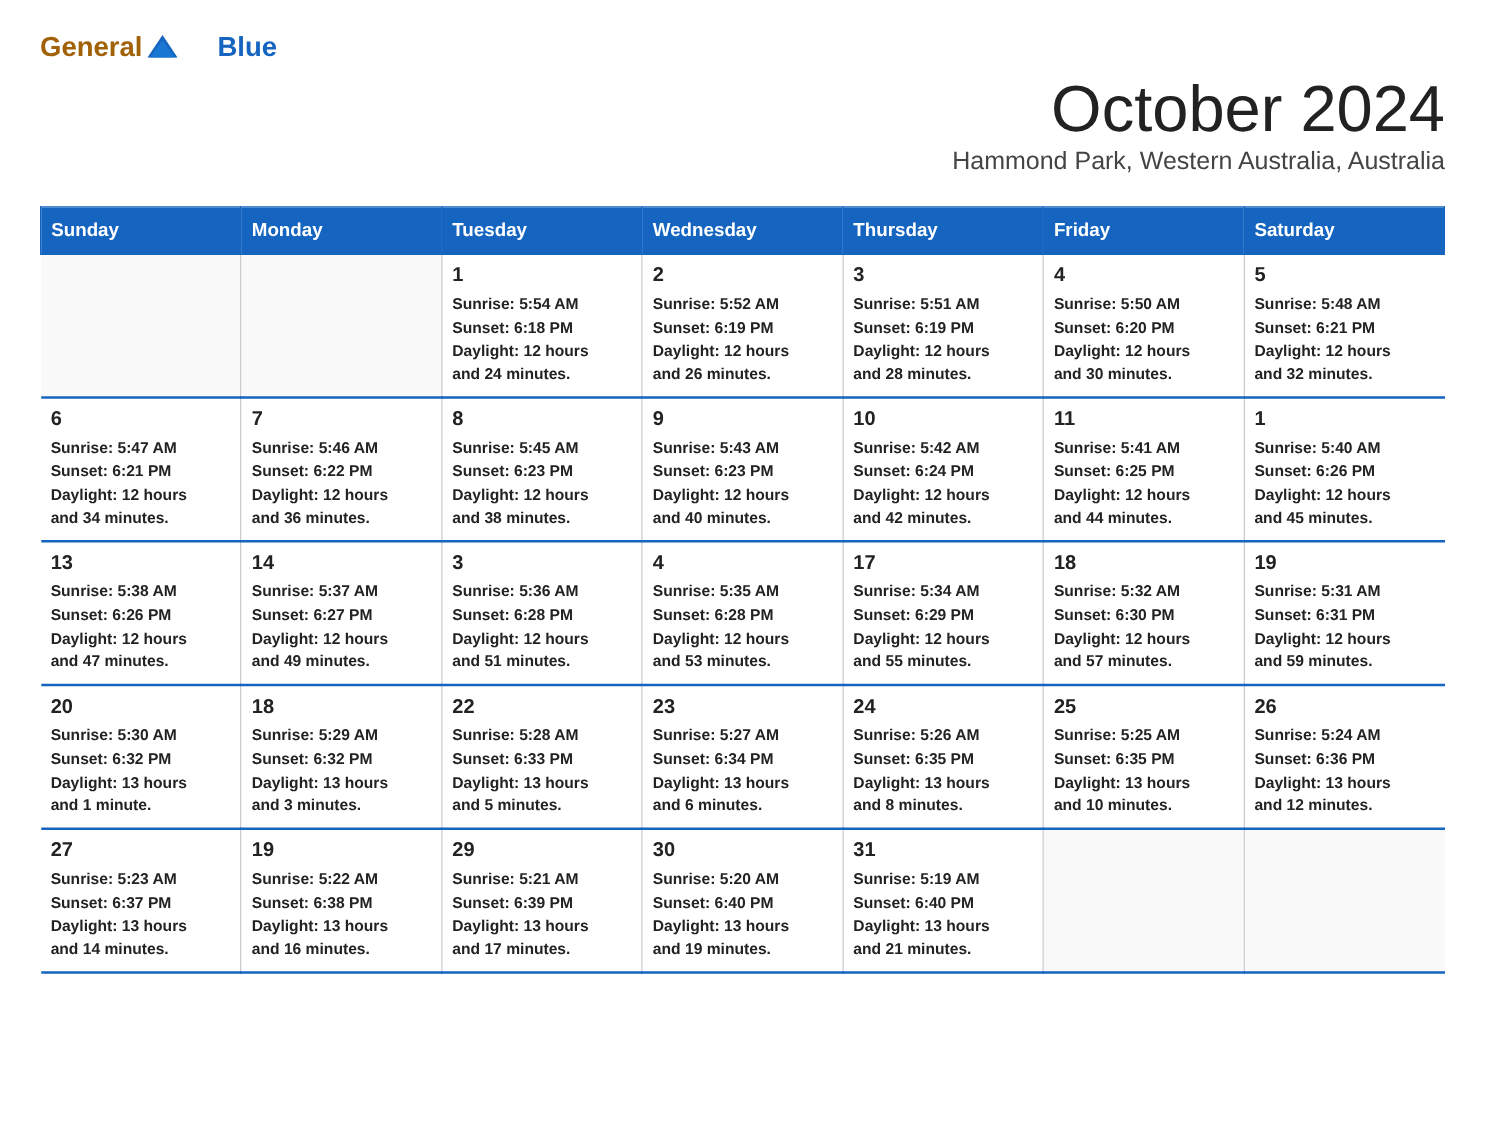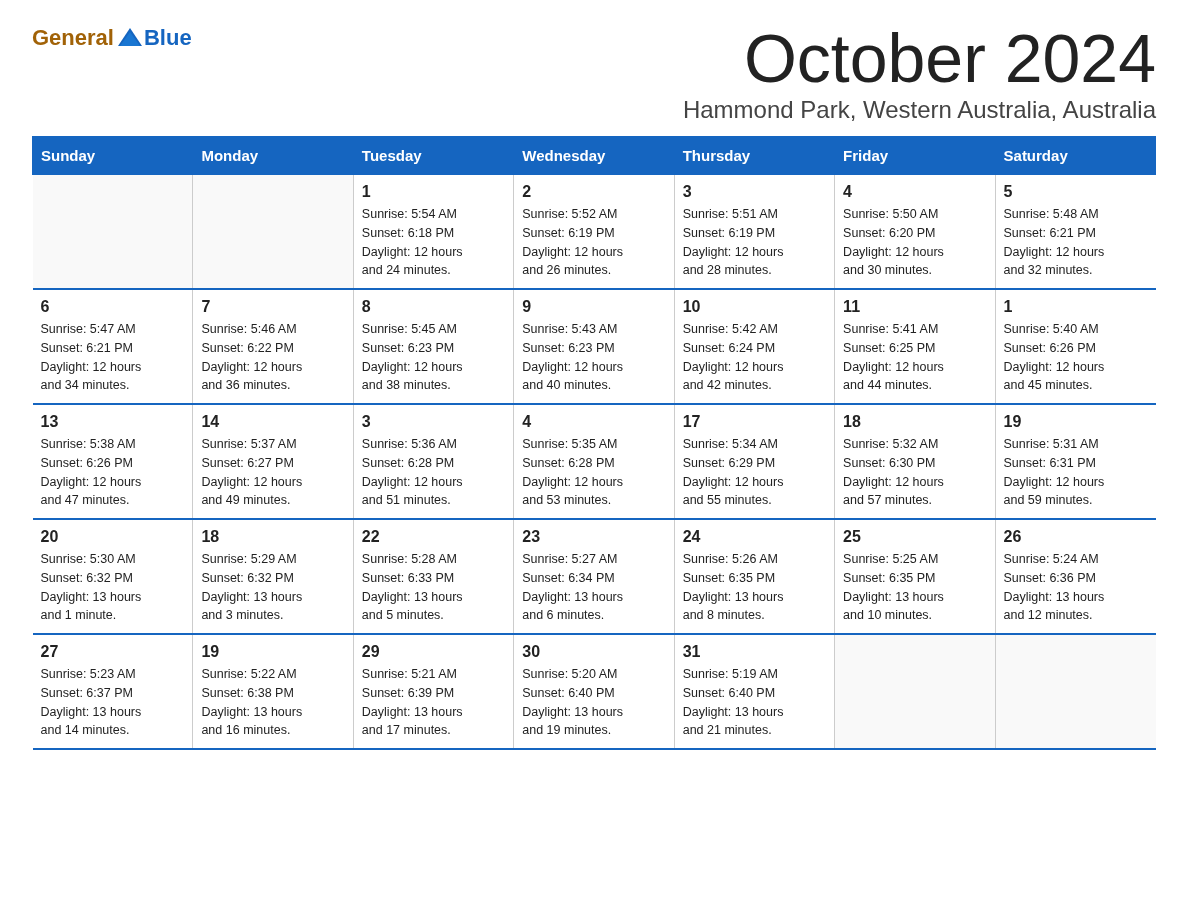--- a/index.html
+++ b/index.html
@@ -24,39 +24,41 @@
     }
     .logo-text-general {
       font-size: 22px;
       font-weight: bold;
       color: #a16207;
     }
     .logo-text-blue {
       font-size: 22px;
       font-weight: bold;
       color: #1565c0;
+      margin-left: 30px;
     }
     .logo-icon {
       width: 28px;
       height: 28px;
       margin-left: 2px;
       margin-right: 0;
     }
     .page-title {
-      font-size: 68px;
+      font-size: 52px;
       font-weight: normal;
       color: #222;
       text-align: center;
       line-height: 1;
+      margin-top: 38px;
     }
     .subtitle {
-      font-size: 24px;
+      font-size: 20px;
       color: #444;
       text-align: right;
-      margin-bottom: 12px;
+      margin-bottom: 24px;
     }
     table {
       width: 100%;
       border-collapse: collapse;
       table-layout: fixed;
     }
     thead tr {
       background: #1565c0;
       color: #fff;
     }
@@ -83,20 +85,21 @@
     .day-number {
       font-size: 16px;
       font-weight: bold;
       color: #222;
       margin-bottom: 4px;
     }
     .day-detail {
       font-size: 12.5px;
       color: #222;
       line-height: 1.5;
+      font-weight: bold;
     }
     .empty-cell {
       background: #f9f9f9;
     }
     tbody tr:nth-child(even) {
     }
   </style>
 </head>
 <body>
 

